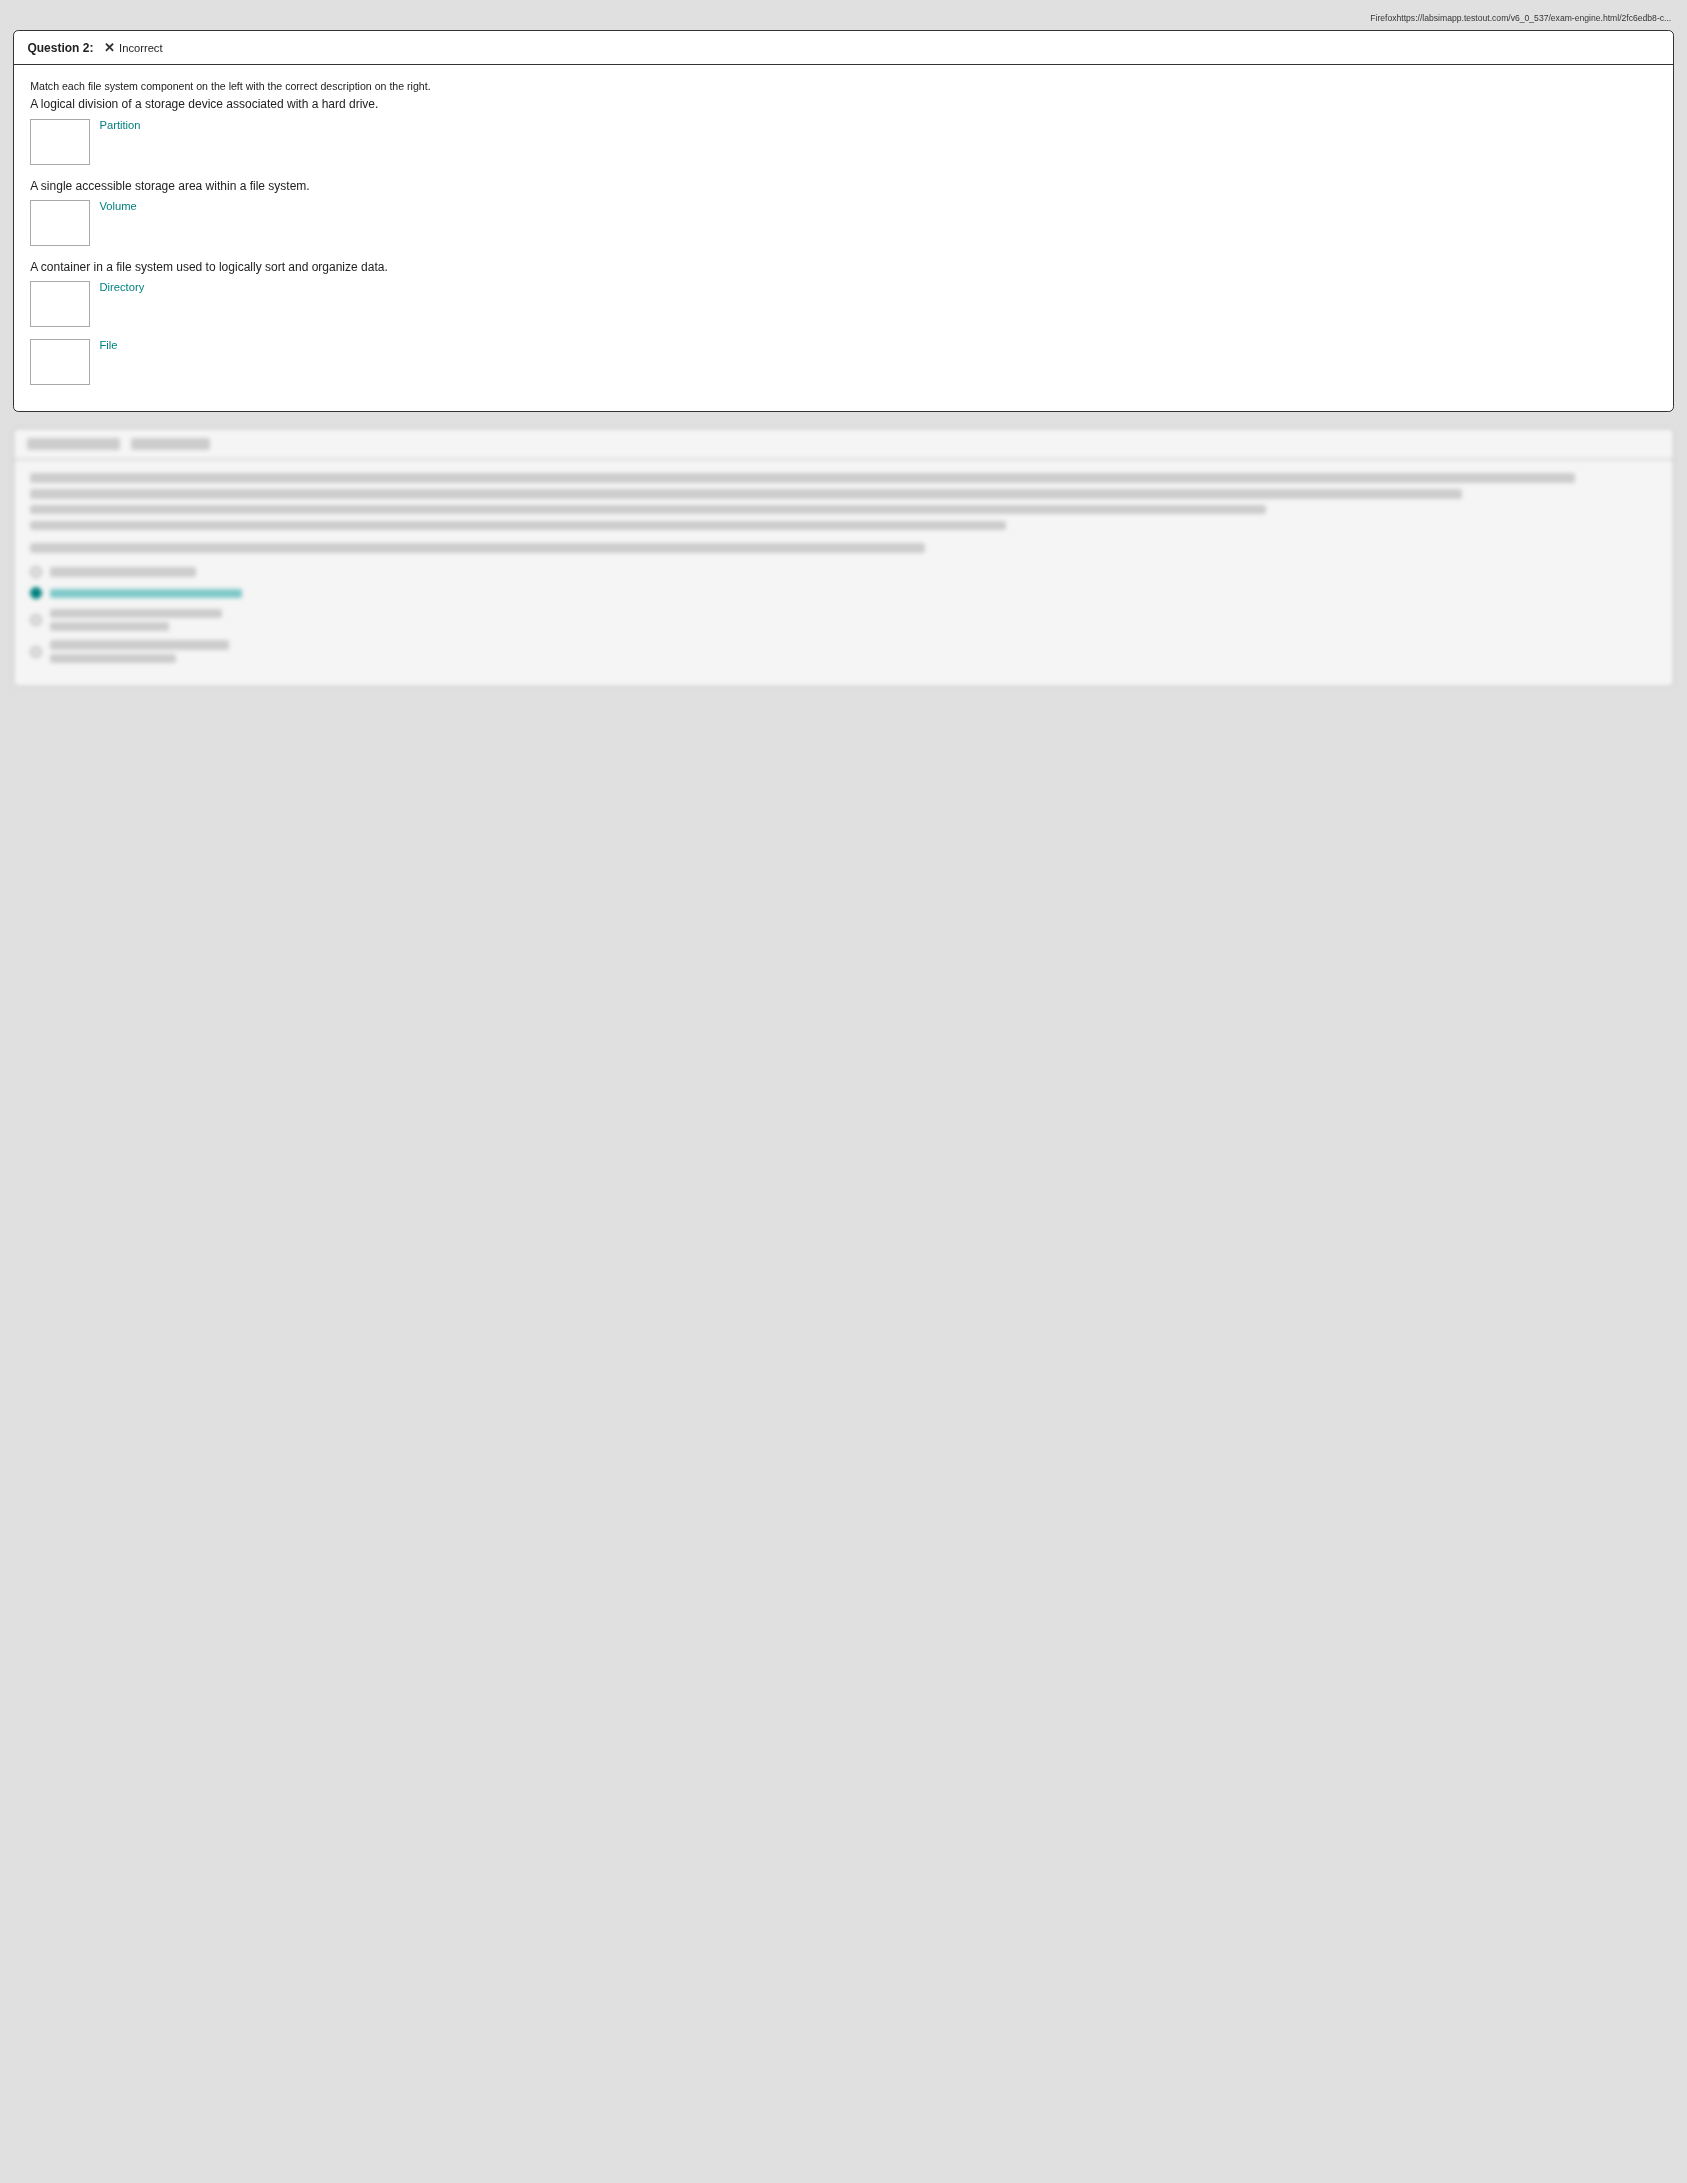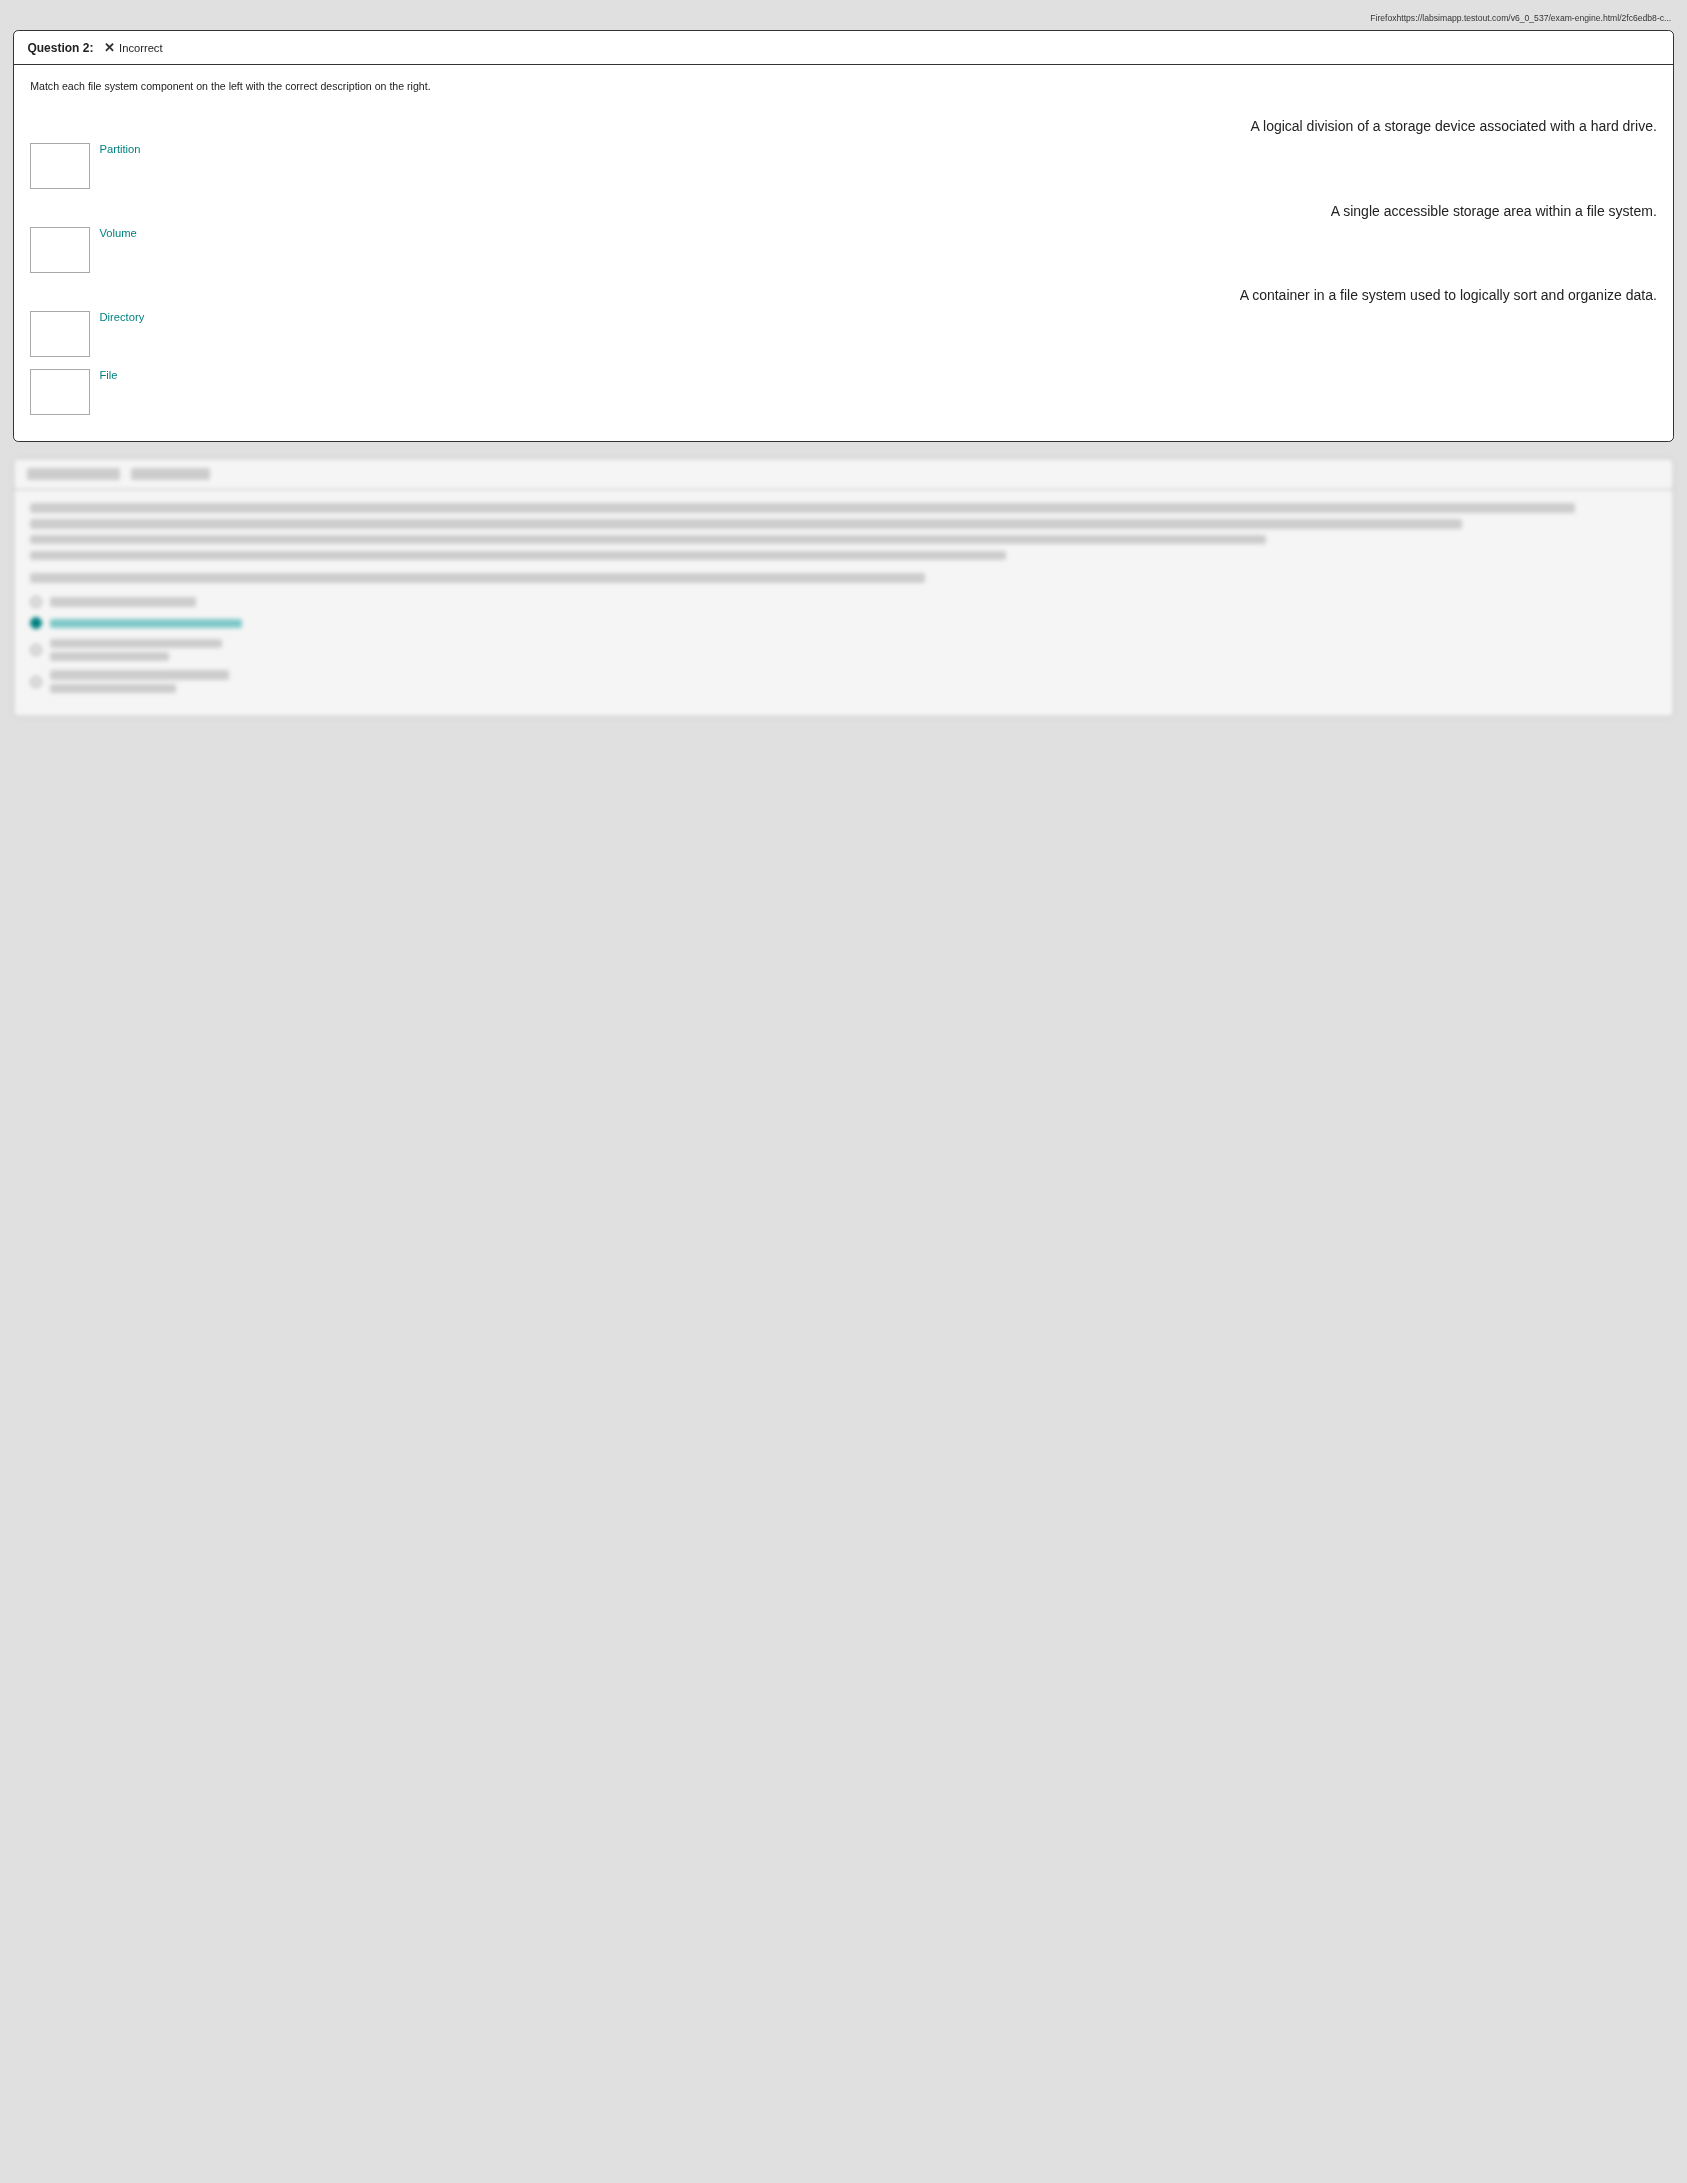--- a/index.html
+++ b/index.html
@@ -46,31 +46,30 @@
     .x-icon {
       font-size: 13.2px;
       font-weight: bold;
       color: #333;
     }
     .question-body {
       padding: 13.2px 16px;
     }
     .question-instruction {
       font-size: 10.6px;
-      margin-bottom: 22px;
+      margin-bottom: 1px;
       line-height: 1.5;
     }
     .match-row {
       margin-bottom: 12px;
     }
     .match-description {
-      font-size: 14px;
+      font-size: 12px;
       margin-bottom: 5.3px;
       line-height: 1.5;
-      text-align: right;
     }
     .match-item {
       display: flex;
       align-items: flex-start;
       gap: 9.3px;
     }
     .drag-box {
       width: 60px;
       height: 46px;
       border: 1px solid #aaa;

